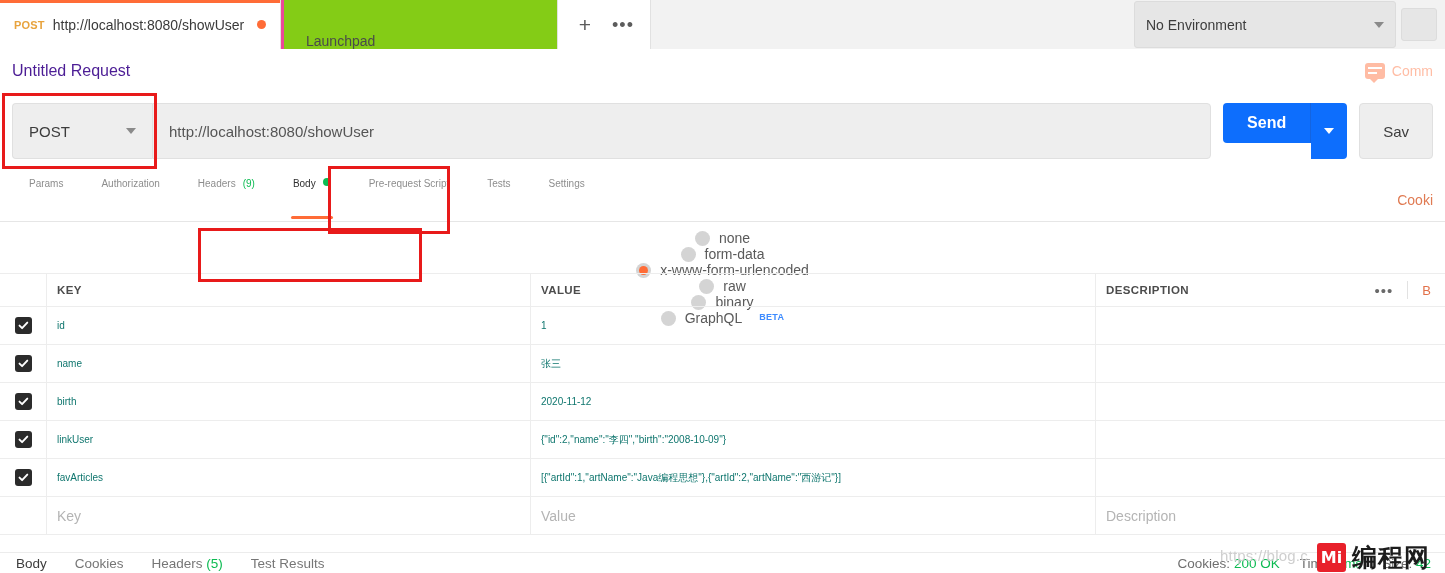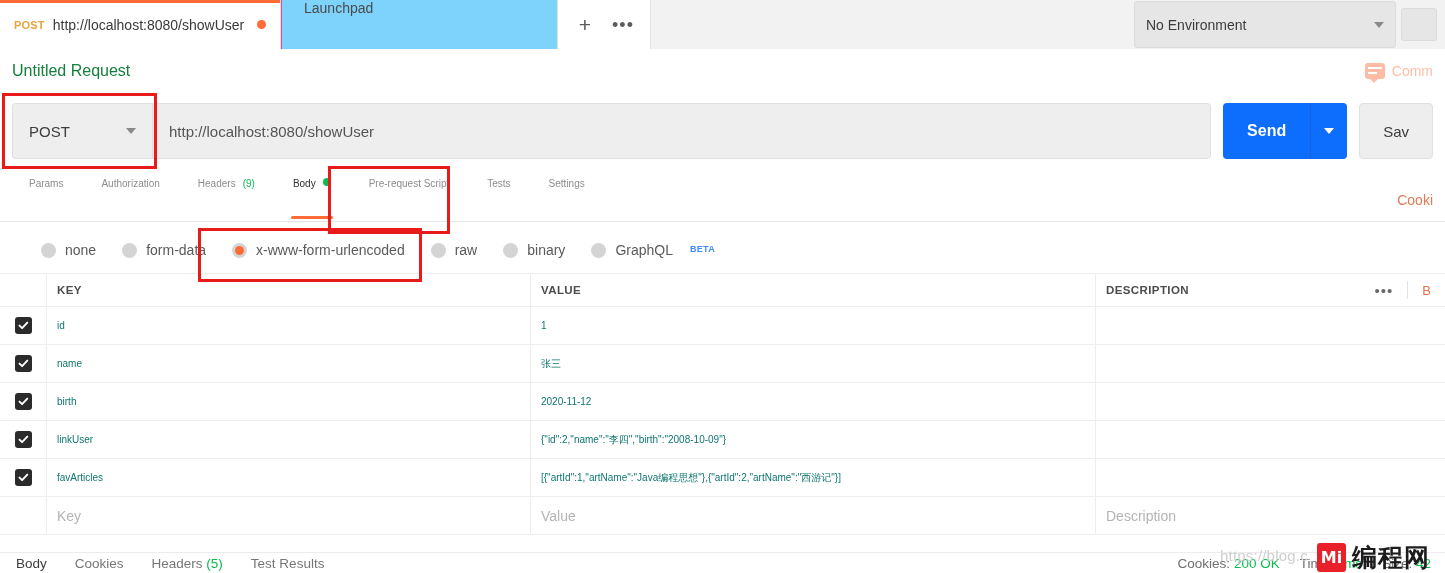--- a/index.html
+++ b/index.html
@@ -23,22 +23,22 @@
   }
   .req-tab::before {
     content: ""; position: absolute; left: 0; right: 0; top: 0; height: 3px;
     background: #ff6c37;
   }
   .method-chip { font-size: 11px; font-weight: bold; color: #e8a33d; letter-spacing: .2px; }
   .tab-url { font-size: 14px; color: #3a3a3a; white-space: nowrap; overflow: hidden; text-overflow: ellipsis; flex: 1; }
   .dot-unsaved { width: 9px; height: 9px; border-radius: 50%; background: #ff6c37; flex: 0 0 auto; }
 
   .lp-tab {
-    width: 277px; background: #7dd3fc; display: flex; align-items: flex-start;
-    padding: 0 22px; border-right: 1px solid #e1e1e1; border-left: 1px solid #ec4899;
+    width: 277px; background: #84cc16; display: flex; align-items: flex-end;
+    padding: 0 22px; border-right: 1px solid #e1e1e1; border-left: 3px solid #ec4899;
   }
   .lp-tab span { font-size: 14px; color: #4a4a4a; }
 
   .tab-actions { display: flex; align-items: center; gap: 4px; padding: 0 10px; background: #ffffff; border-right: 1px solid #e1e1e1; }
   .tb-icon {
     width: 34px; height: 34px; display: flex; align-items: center; justify-content: center;
     color: #5c5c5c; font-size: 21px; line-height: 1;
   }
   .tb-icon.dots { font-size: 18px; letter-spacing: 1px; }
   .tabbar-filler { flex: 1; background: #f2f2f2; }
@@ -50,21 +50,21 @@
   }
   .env-select span { font-size: 14px; color: #3c3c3c; }
   .caret { width: 0; height: 0; border-left: 5px solid transparent; border-right: 5px solid transparent; border-top: 6px solid #8a8a8a; }
   .env-eye { width: 36px; height: 33px; background: #e6e6e6; border: 1px solid #dcdcdc; border-radius: 3px; margin-left: 5px; }
 
   
   .namerow {
     position: absolute; left: 0; top: 49px; width: 1445px; height: 44px;
     display: flex; align-items: center; padding: 0 12px; background: #ffffff;
   }
-  .req-name { font-size: 16px; color: #15803d; }
+  .req-name { font-size: 16px; color: #4c1d95; }
   .namerow-right { margin-left: auto; display: flex; align-items: center; gap: 8px; }
   .comments-btn { display: flex; align-items: center; gap: 7px; opacity: .45; }
   .comment-ico {
     width: 20px; height: 16px; background: #ff6c37; border-radius: 3px; position: relative;
   }
   .comment-ico::after {
     content: ""; position: absolute; left: 4px; bottom: -4px;
     border-left: 5px solid transparent; border-right: 5px solid transparent; border-top: 5px solid #ff6c37;
   }
   .comment-ico i { position: absolute; left: 3px; top: 4px; width: 14px; height: 2px; background: #fff; display: block; }
@@ -78,21 +78,21 @@
     border-radius: 4px 0 0 4px; display: flex; align-items: center; justify-content: space-between; padding: 0 16px;
   }
   .method-box span { font-size: 15px; color: #3c3c3c; }
   .url-input {
     flex: 1; height: 56px; background: #eeeeee; border: 1px solid #e0e0e0;
     border-radius: 0 4px 4px 0; display: flex; align-items: center; padding: 0 16px;
   }
   .url-input span { font-size: 15px; color: #555555; }
   .send-group { display: flex; margin-left: 12px; }
   .send-btn {
-    width: 88px; height: 56px; background: #0d6efd; border-radius: 4px 0 0 4px;
+    width: 88px; height: 40px; background: #0d6efd; border-radius: 4px 0 0 4px;
     display: flex; align-items: center; justify-content: center;
     color: #fff; font-size: 16px; font-weight: bold;
     border-right: 1px solid #1464e0;
   }
   .send-caret-btn { width: 36px; height: 56px; background: #0d6efd; border-radius: 0 4px 4px 0; display: flex; align-items: center; justify-content: center; }
   .send-caret { width: 0; height: 0; border-left: 5px solid transparent; border-right: 5px solid transparent; border-top: 6px solid #ffffff; }
   .save-btn {
     margin-left: 12px; height: 56px; background: #eeeeee; border: 1px solid #e0e0e0; border-radius: 4px;
     display: flex; align-items: center; padding: 0 23px; font-size: 15px; color: #3c3c3c; white-space: nowrap;
   }
@@ -103,21 +103,21 @@
     display: flex; align-items: center; padding: 0 10px; border-bottom: 1px solid #e6e6e6;
   }
   .rtab { position: relative; height: 44px; display: flex; align-items: flex-start; gap: 7px; padding: 0 19px; font-size: 10px; color: #8d8d8d; }
   .rtab.active { color: #2f2f2f; }
   .rtab.active::after { content: ""; position: absolute; left: 17px; right: 17px; bottom: 3px; height: 3px; background: #ff6c37; border-radius: 2px; }
   .rtab .gdot { width: 8px; height: 8px; border-radius: 50%; background: #0cbb52; }
   .rtab .count { color: #0cbb52; }
   .cookies-link { margin-left: auto; font-size: 14px; color: #e07b53; padding-right: 2px; white-space: nowrap; }
 
   
-  .bodytypes { position: absolute; left: 0; top: 230px; width: 1445px; height: 40px; display: flex; align-items: center; padding: 0 28px; }
+  .bodytypes { position: absolute; left: 0; top: 230px; width: 1445px; height: 40px; display: flex; align-items: center; padding: 0 14px; flex-direction: column; }
   .bt { display: flex; align-items: center; gap: 9px; padding: 0 13px; font-size: 14px; color: #5a5a5a; position: relative; }
   .radio { width: 15px; height: 15px; border-radius: 50%; background: #d4d4d4; display: flex; align-items: center; justify-content: center; }
   .radio.sel { background: #d4d4d4; }
   .radio.sel::after { content: ""; width: 9px; height: 9px; border-radius: 50%; background: #ff6c37; }
   .beta { font-size: 9px; color: #3d8bff; font-weight: bold; align-self: flex-start; margin-top: 2px; margin-left: 8px; letter-spacing: .3px; }
 
   
   .tbl { position: absolute; left: 0; top: 274px; width: 1445px; }
   .trow { display: flex; align-items: stretch; height: 39px; border-bottom: 1px solid #ededed; border-top: 1px solid #ededed; margin-top: -1px; }
   .trow.head { height: 34px; }

